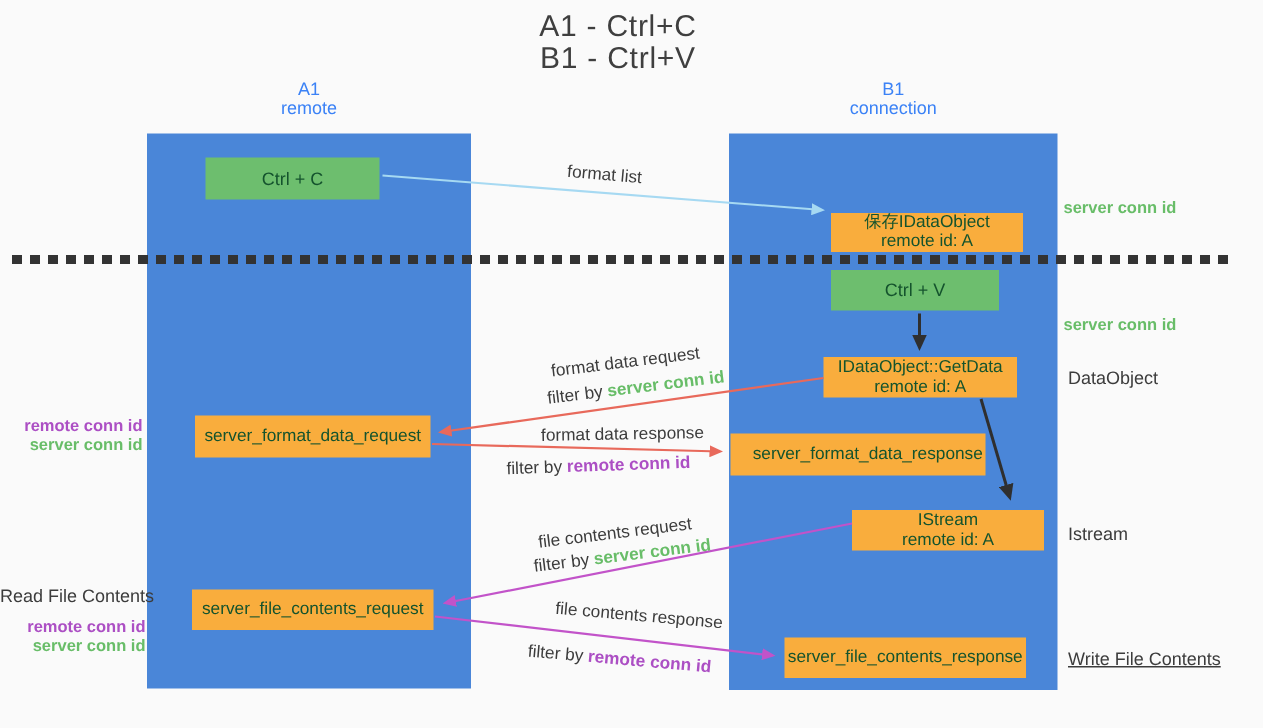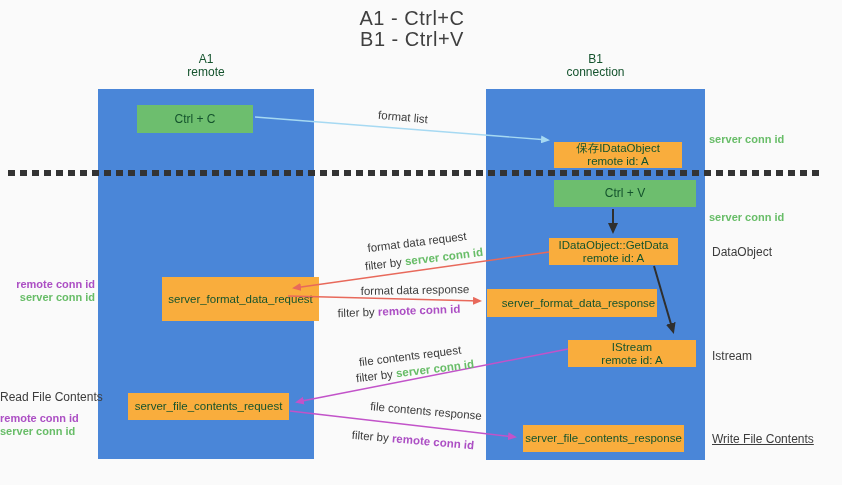--- a/index.html
+++ b/index.html
@@ -10,21 +10,21 @@
   }
   .canvas{position:absolute;inset:0;width:842px;height:485px;}
 
   .title{
     position:absolute;left:287px;top:8px;width:250px;
     text-align:center;font-size:20px;line-height:21px;color:#3F3F3F;letter-spacing:.5px;
   }
 
   .lane-header{
     position:absolute;top:53px;text-align:center;
-    font-size:12px;line-height:13px;color:#14532d;
+    font-size:12px;line-height:13px;color:#3b82f6;
   }
   .lane-header.left{left:98px;width:216px;}
   .lane-header.right{left:486px;width:219px;}
 
   .lane{position:absolute;background:#4A86D8;z-index:1;}
   .lane.left{left:98px;top:89px;width:216px;height:370px;}
   .lane.right{left:486px;top:89px;width:219px;height:371px;}
 
   .divider{
     position:absolute;left:8px;top:170px;width:815px;height:6px;z-index:2;
@@ -34,23 +34,23 @@
   .node{
     position:absolute;z-index:3;display:flex;flex-direction:column;
     align-items:center;justify-content:center;
     color:#14532d;font-size:11.5px;line-height:13px;text-align:center;white-space:nowrap;
   }
   .node.green{background:#6DBE6E;font-size:12px;}
   .node.orange{background:#F9AD3D;}
 
   #box-ctrl-c{left:137px;top:105px;width:116px;height:28px;}
   #box-save-dataobject{left:554px;top:130px;width:128px;height:26px;margin-top:12px;}
-  #box-ctrl-v{left:554px;top:180px;width:142px;height:27px;}
+  #box-ctrl-v{left:554px;top:180px;width:112px;height:27px;}
   #box-getdata{left:549px;top:238px;width:129px;height:27px;justify-content:flex-end;}
-  #box-format-request{left:130px;top:277px;width:157px;height:44px;margin-left:32px;}
+  #box-format-request{left:130px;top:277px;width:157px;height:28px;}
   #box-format-response{left:487px;top:289px;width:157px;height:28px;padding-left:13px;}
   #box-istream{left:568px;top:340px;width:128px;height:27px;}
   #box-file-request{left:128px;top:393px;width:161px;height:27px;}
   #box-file-response{left:523px;top:425px;width:161px;height:27px;}
 
   .flow-label{
     position:absolute;z-index:5;white-space:nowrap;
     font-size:11.5px;color:#3C3C3C;
     transform:translate(-50%,-50%) rotate(var(--rot,0deg));
   }
@@ -63,21 +63,21 @@
   #lbl-fmt-resp{left:415px;top:290px;--rot:-1deg;}
   #lbl-fmt-resp-filter{left:399px;top:311px;--rot:-2deg;}
   #lbl-file-req{left:410px;top:356px;--rot:-7deg;}
   #lbl-file-req-filter{left:415px;top:371px;--rot:-7deg;}
   #lbl-file-resp{left:426px;top:411px;--rot:5deg;}
   #lbl-file-resp-filter{left:413px;top:440px;--rot:5deg;}
 
   .side-note{position:absolute;z-index:5;white-space:nowrap;font-size:12px;color:#3C3C3C;}
   .side-note .ln{display:block;font-size:11px;font-weight:bold;line-height:13px;}
   #note-left-mid{left:0;width:95px;top:278px;text-align:right;}
-  #note-left-bottom{left:0;width:97px;top:390px;}
+  #note-left-bottom{left:0;width:97px;top:390px;text-align:right;}
   #note-left-bottom .ids{margin-top:8px;}
   #note-right-top{left:709px;top:133px;}
   #note-right-mid{left:709px;top:211px;}
   #note-dataobject{left:712px;top:245px;}
   #note-istream{left:712px;top:349px;}
   #note-write-file{left:712px;top:432px;text-decoration:underline;}
   .green-note{font-size:11px;font-weight:bold;color:#68BD68;}
 
   svg.arrows{position:absolute;left:0;top:0;z-index:4;pointer-events:none;}
 </style>

